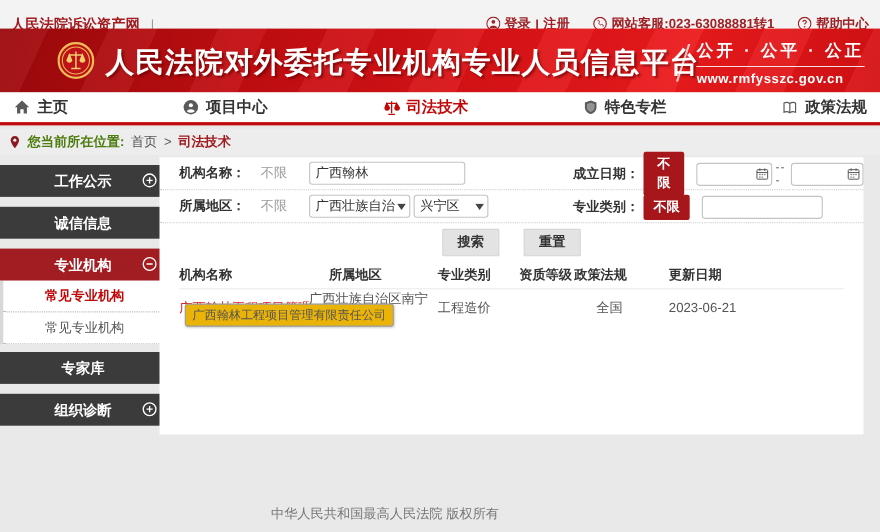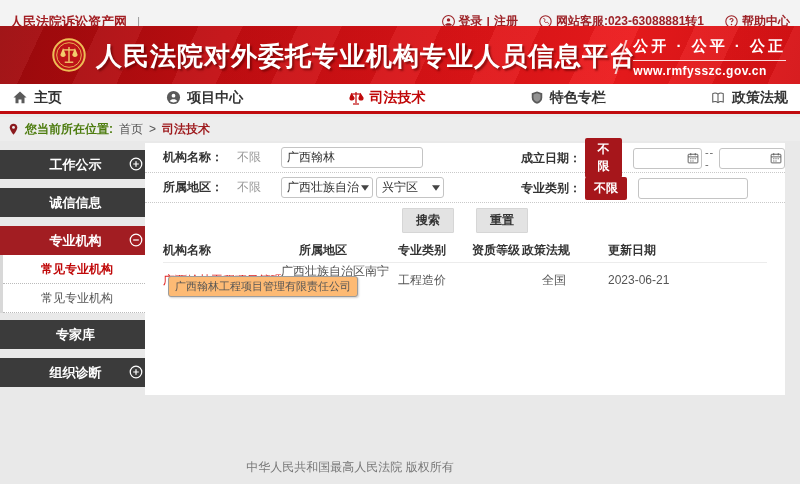--- a/index.html
+++ b/index.html
@@ -84,21 +84,21 @@
              padding:3px 13px; cursor:pointer; font-family:inherit; border-radius:1px; }
 
   .tbl { margin-top:5px; padding:0 18px; }
   .tbl-head, .tbl-row { display:grid; grid-template-columns:118px 117px 74px 50px 86px 1fr; align-items:center; height:25px; }
   .tbl-head { font-size:12px; font-weight:bold; color:#333; border-bottom:1px solid #ececec; }
   .tbl-head .hc2 { padding-left:18px; }
   .tbl-row { font-size:12px; color:#555; }
   .cell-link { color:#e0201f; cursor:pointer; white-space:nowrap; overflow:hidden; }
   .cell-scope { padding-left:20px; }
 
-  .tooltip { position:absolute; left:23px; top:133px; background:#fdba74; border:1px solid #9c9c9c; border-radius:3px;
+  .tooltip { position:absolute; left:23px; top:133px; background:#eab308; border:1px solid #9c9c9c; border-radius:3px;
              font-size:11px; color:#555; padding:2px 6px; box-shadow:1px 1px 2px rgba(0,0,0,.18); white-space:nowrap; }
 
   .footer { position:absolute; left:0; bottom:8px; width:700px; text-align:center; font-size:12px; color:#777; }
 </style>
 </head>
 <body>
 
 <div class="screen">
 
   <div class="topbar">

